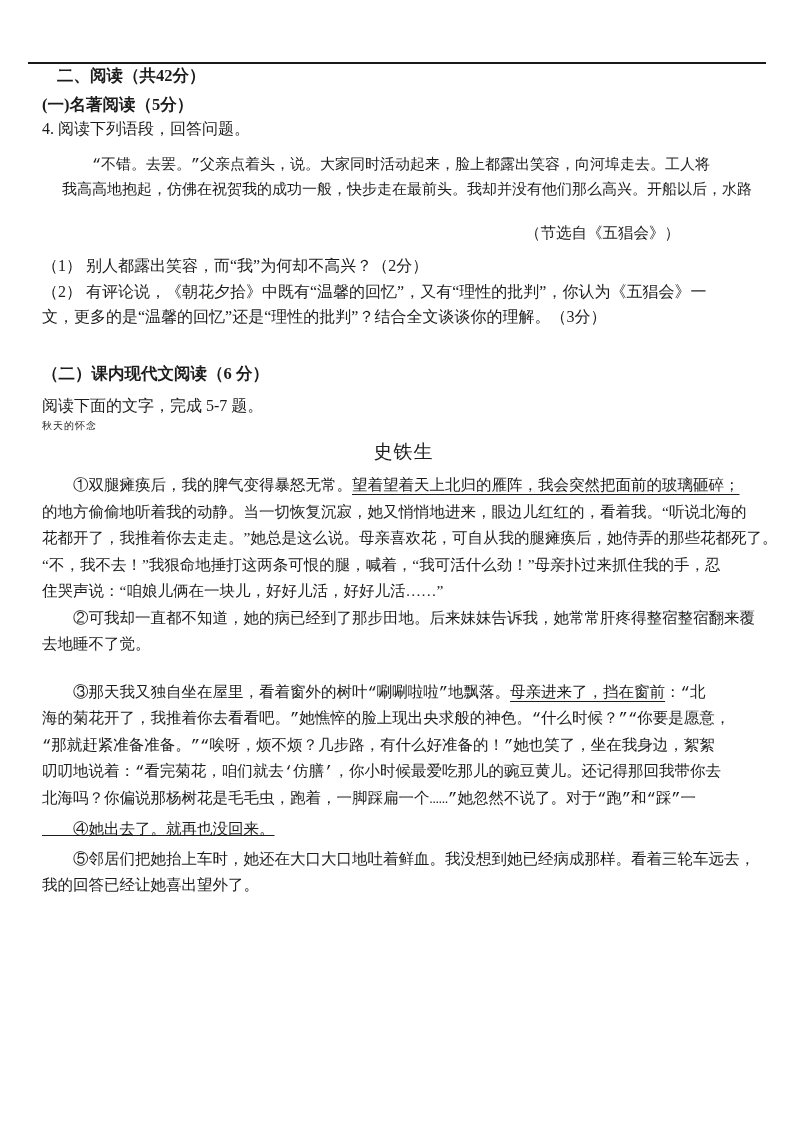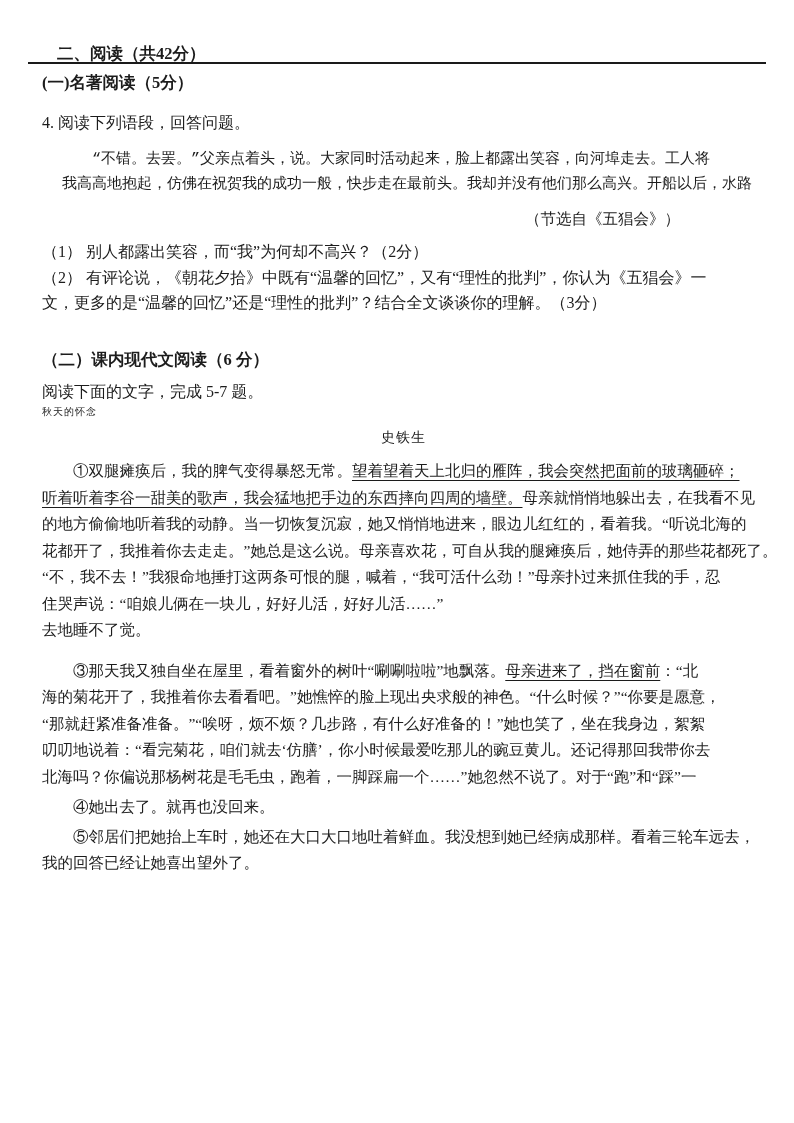--- a/index.html
+++ b/index.html
@@ -2,46 +2,46 @@
 <html><head>
 <meta charset="utf-8">
 <style>
   html,body { margin:0; padding:0; }
   body {
     width:794px; height:1123px; background:#ffffff; position:relative;
     overflow:hidden; color:#1c1c1c;
     font-family:"Liberation Serif","DejaVu Serif",serif;
   }
   .rule { position:absolute; top:62px; left:28px; width:738px; height:2px; background:#1a1a1a; }
-  .content { position:absolute; top:0; left:42px; width:723px; padding-top:44px; }
+  .content { position:absolute; top:0; left:42px; width:723px; padding-top:66px; }
 
   .h1 { font-weight:bold; font-size:16.5px; line-height:20px; margin-left:15px; white-space:nowrap; }
   .h2 { font-weight:bold; font-size:16.5px; line-height:20px; margin-top:9px; white-space:nowrap; }
-  .q4 { font-size:16px; line-height:20px; margin-top:20px; white-space:nowrap; }
+  .q4 { font-size:16px; line-height:20px; margin-top:4px; white-space:nowrap; }
 
   .quote { margin-top:14px; margin-left:20px; width:703px; font-size:15px; }
   .quote .tline { line-height:25px; white-space:nowrap;font-family:Liberation Mono, monospace; }
-  .attr { font-size:15.5px; line-height:20px; margin-top:12px; text-align:right; padding-right:85px; white-space:nowrap; }
+  .attr { font-size:15.5px; line-height:20px; margin-top:20px; text-align:right; padding-right:85px; white-space:nowrap; }
 
   .qblock { font-size:16px; }
   .qblock .tline { line-height:25px; white-space:nowrap; }
   .qb1 { margin-top:10px; }
   .qb2 { margin-top:1px; }
 
   .part2h { margin-top:35px; }
   .intro2 { margin-top:12px; }
 
   .etitle { font-size:10px; line-height:20px; text-align:left; letter-spacing:1px; }
-  .eauthor { margin-top:6px; font-size:14px; line-height:20px; text-align:center; letter-spacing:1px; }
+  .eauthor { margin-top:6px; font-size:19px; line-height:20px; text-align:center; letter-spacing:1px; }
 
   .essay { margin-top:10px; font-size:15.5px; }
   .essay .tline { line-height:26.5px; white-space:nowrap; }
   .para { margin-top:0; }
-  .para-3 { margin-top:14px; }
-  .para-4 { margin-top:4px; }
+  .para-3 { margin-top:22px;font-family:Liberation Mono, monospace; }
+  .para-4 { margin-top:4px;text-decoration:underline; }
   .para-5 { margin-top:3px; }
 
   .ul { text-decoration:underline; text-underline-offset:4px; text-decoration-thickness:1px; }
 </style>
 </head>
 <body>
 
 <div class="rule"></div>
 
 <div class="content">
@@ -65,27 +65,27 @@
 
   <div class="h2 part2h">（二）课内现代文阅读（6 分）</div>
   <div class="q4 intro2">阅读下面的文字，完成 5-7 题。</div>
 
   <div class="etitle">秋天的怀念</div>
   <div class="eauthor">史铁生</div>
 
   <div class="essay">
     <div class="para para-1">
         <div class="tline"><span>　　①双腿瘫痪后，我的脾气变得暴怒无常。</span><span class="ul">望着望着天上北归的雁阵，我会突然把面前的玻璃砸碎；</span></div>
-        <div class="tline"><span class="ul">听着听着李谷一甜美的歌声，我会猛地把手边的东西摔向四周的墙壁。</span><span>母亲就悄悄地躲出去，在我看不见</span></div>
         <div class="tline"><span>的地方偷偷地听着我的动静。当一切恢复沉寂，她又悄悄地进来，眼边儿红红的，看着我。“听说北海的</span></div>
         <div class="tline"><span>花都开了，我推着你去走走。”她总是这么说。母亲喜欢花，可自从我的腿瘫痪后，她侍弄的那些花都死了。</span></div>
         <div class="tline"><span>“不，我不去！”我狠命地捶打这两条可恨的腿，喊着，“我可活什么劲！”母亲扑过来抓住我的手，忍</span></div>
         <div class="tline"><span>住哭声说：“咱娘儿俩在一块儿，好好儿活，好好儿活……”</span></div>
       </div>
     <div class="para para-2">
+        <div class="tline"><span>　　②可我却一直都不知道，她的病已经到了那步田地。后来妹妹告诉我，她常常肝疼得整宿整宿翻来覆</span></div>
         <div class="tline"><span>去地睡不了觉。</span></div>
       </div>
     <div class="para para-3">
         <div class="tline"><span>　　③那天我又独自坐在屋里，看着窗外的树叶“唰唰啦啦”地飘落。</span><span class="ul">母亲进来了，挡在窗前</span><span>：“北</span></div>
         <div class="tline"><span>海的菊花开了，我推着你去看看吧。”她憔悴的脸上现出央求般的神色。“什么时候？”“你要是愿意，</span></div>
         <div class="tline"><span>“那就赶紧准备准备。”“唉呀，烦不烦？几步路，有什么好准备的！”她也笑了，坐在我身边，絮絮</span></div>
         <div class="tline"><span>叨叨地说着：“看完菊花，咱们就去‘仿膳’，你小时候最爱吃那儿的豌豆黄儿。还记得那回我带你去</span></div>
         <div class="tline"><span>北海吗？你偏说那杨树花是毛毛虫，跑着，一脚踩扁一个……”她忽然不说了。对于“跑”和“踩”一</span></div>
       </div>
     <div class="para para-4">

